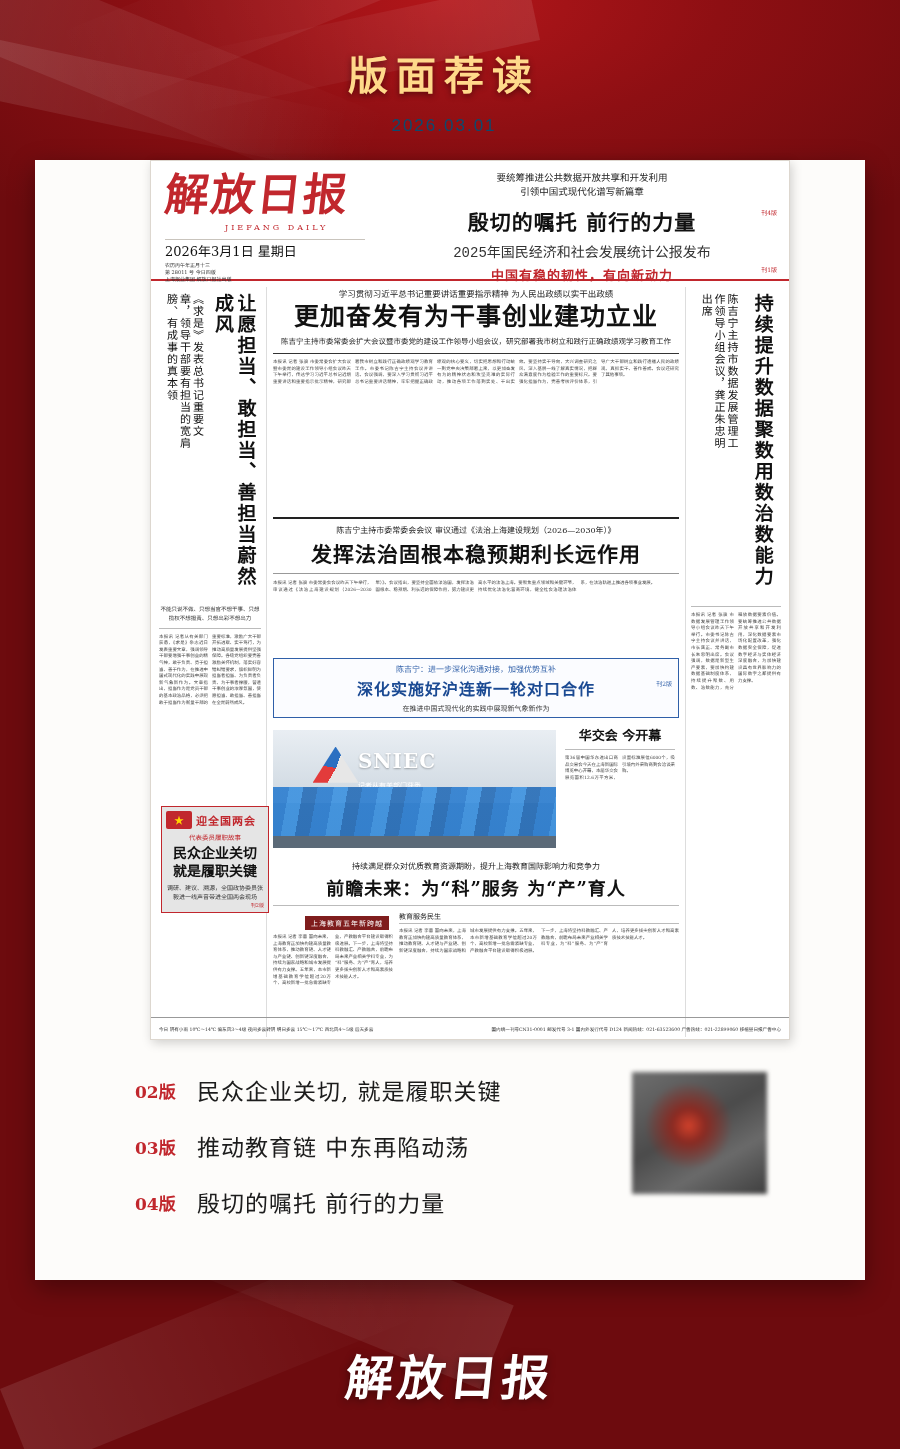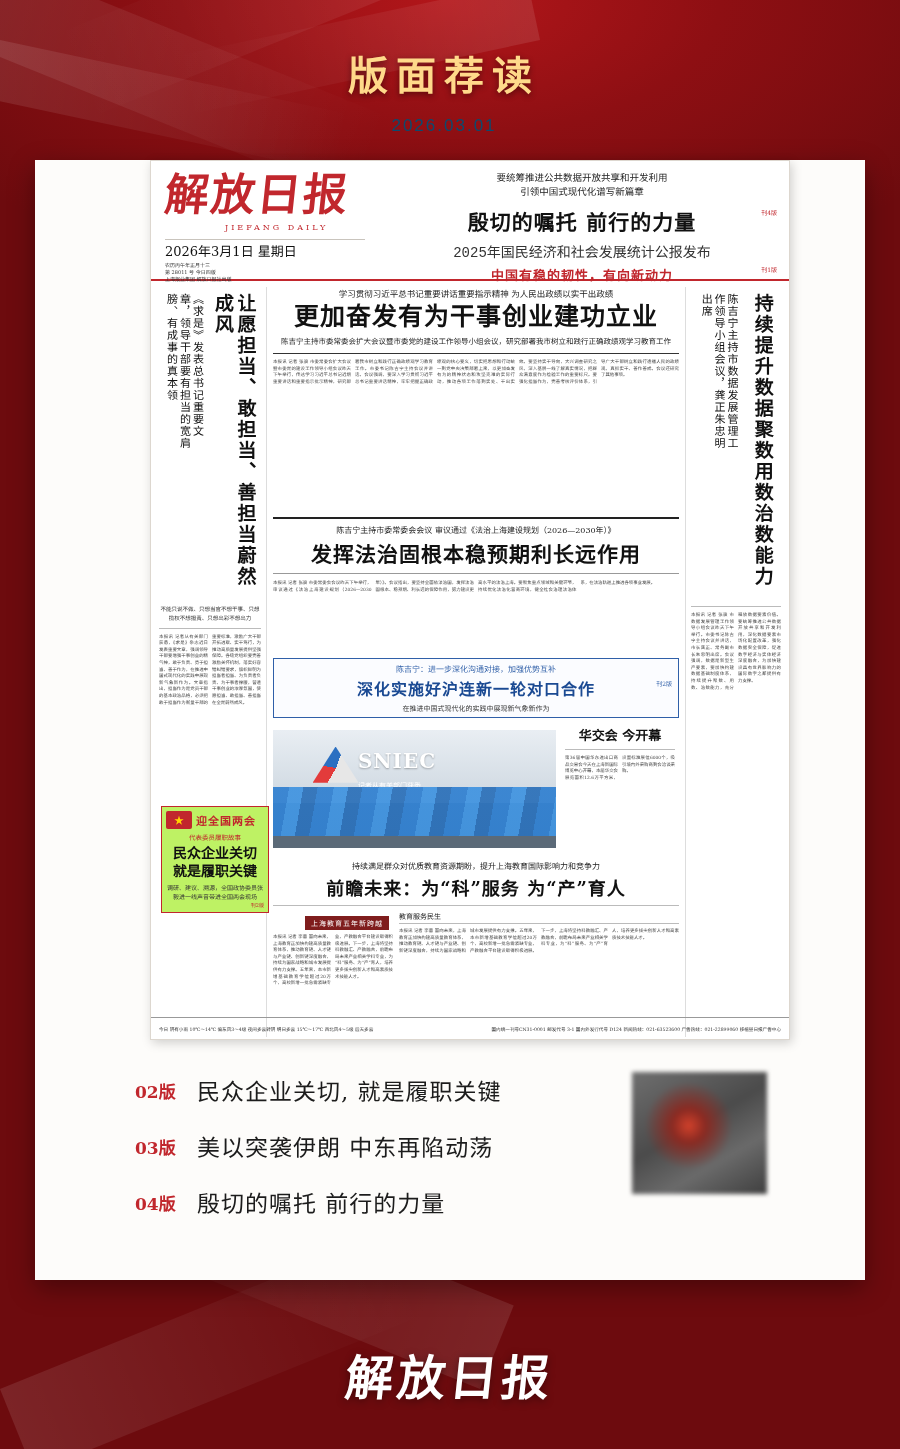--- a/index.html
+++ b/index.html
@@ -340,21 +340,21 @@
         <div class="col-right">
           <div class="vcol-wrap">
             <div class="vtitle small">陈吉宁主持市数据发展管理工作领导小组会议，龚正朱忠明出席</div>
             <div class="vtitle">持续提升数据聚数用数治数能力</div>
           </div>
           <div class="rule thin"></div>
           <div class="fineprint c2" style="height:300px;overflow:hidden;">本报讯 记者 张骏 市数据发展管理工作领导小组会议昨天下午举行。市委书记陈吉宁主持会议并讲话，市长龚正、常务副市长朱忠明出席。会议强调，数据是新型生产要素，要加快构建数据基础制度体系，持续提升聚数、用数、治数能力，充分释放数据要素价值。要统筹推进公共数据开放共享和开发利用，深化数据要素市场化配置改革，强化数据安全保障，促进数字经济与实体经济深度融合，为加快建设具有世界影响力的国际数字之都提供有力支撑。</div>
         </div>
       </div>
 
-      <div class="nts" style="position:absolute;left:10px;bottom:120px;width:108px;background:#bef264;">
+      <div class="nts" style="position:absolute;left:10px;bottom:120px;width:108px;background:#e5e5e5;">
         <div class="nts-top">
           <div class="nts-emblem"></div>
           <div class="nts-label">迎全国两会</div>
         </div>
         <div class="nts-sub">代表委员履职故事</div>
         <div class="nts-head">民众企业关切<br>就是履职关键</div>
         <div class="nts-deck">调研、建议、溯源，全国政协委员张毅进一线声音带进全国两会现场</div>
         <div style="text-align:right;font-size:5px;color:#c1272d;">刊2版</div>
       </div>
 
@@ -365,21 +365,21 @@
     </div>
   </div>
 
   <div class="list">
     <div class="list-row">
       <div class="row-badge">02版</div>
       <div class="row-text">民众企业关切, 就是履职关键</div>
     </div>
     <div class="list-row">
       <div class="row-badge">03版</div>
-      <div class="row-text">美以突袭伊朗 中东再陷动荡</div>
+      <div class="row-text">推动教育链 中东再陷动荡</div>
     </div>
     <div class="list-row">
       <div class="row-badge">04版</div>
       <div class="row-text">殷切的嘱托 前行的力量</div>
     </div>
     <div class="thumb"></div>
   </div>
 
   <div class="footer-logo">
     <span class="fl">解放日报</span>

